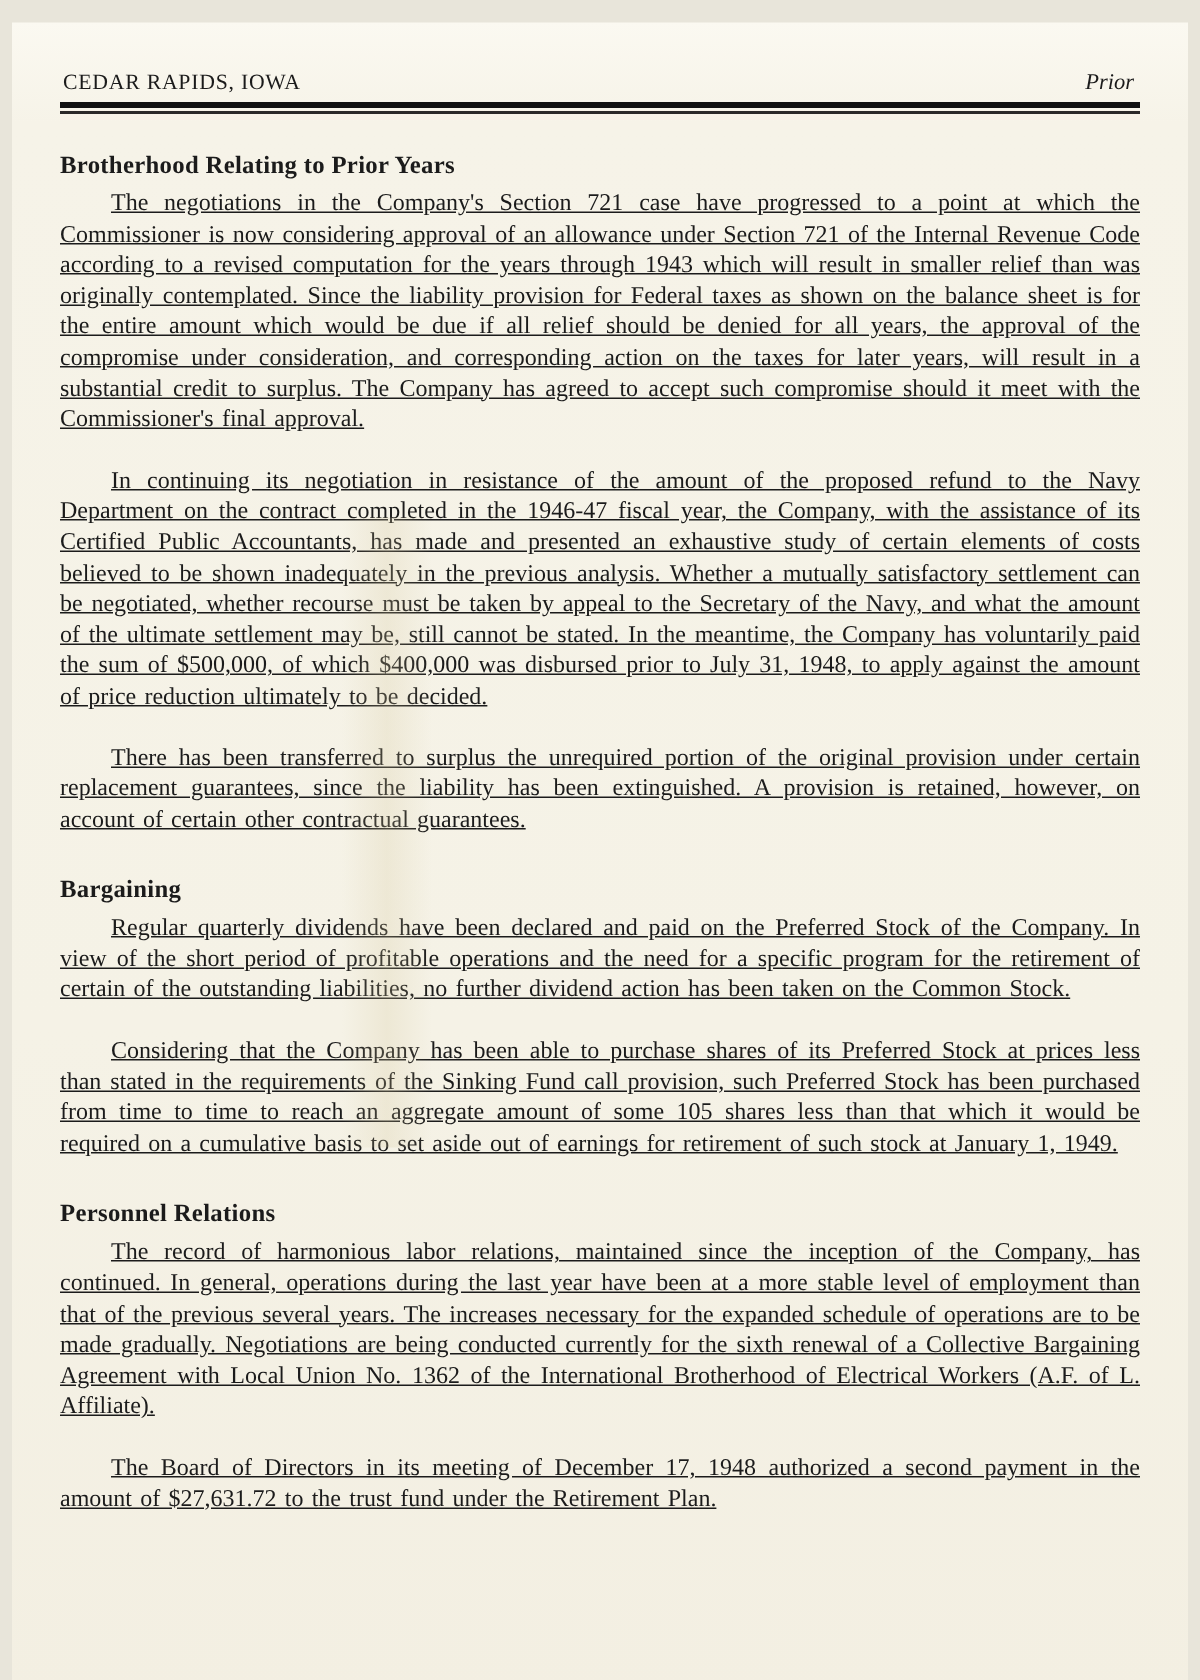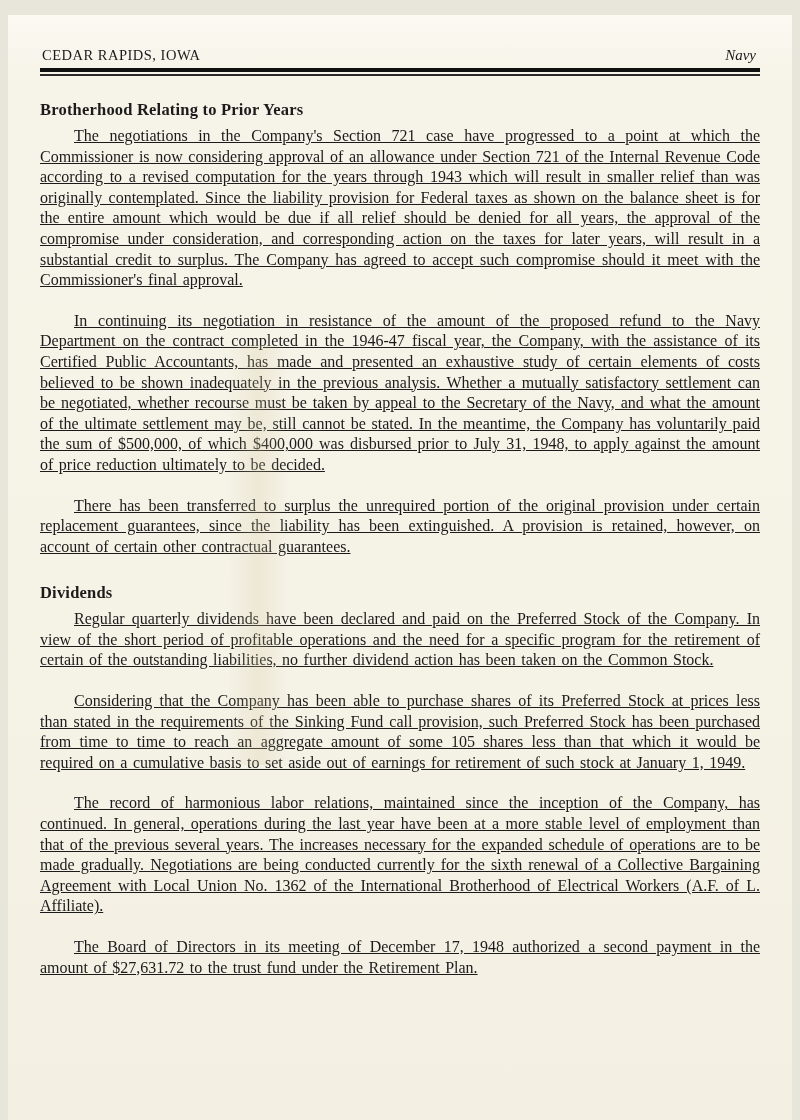--- a/index.html
+++ b/index.html
@@ -73,36 +73,37 @@
   }
   section { margin: 0; }
 </style>
 </head>
 <body>
 
 <div class="page">
 
   <div class="running-head">
     <span class="running-title">CEDAR RAPIDS, IOWA</span>
-    <span class="page-number">Navy</span>
+    <span class="page-number">Prior</span>
   </div>
 
   <div class="rule"></div>
 
   <section>
     <div class="section-heading first">Brotherhood Relating to Prior Years</div>
     <p class="body-para">The negotiations in the Company's Section 721 case have progressed to a point at which the Commissioner is now considering approval of an allowance under Section 721 of the Internal Revenue Code according to a revised computation for the years through 1943 which will result in smaller relief than was originally contemplated.  Since the liability provision for Federal taxes as shown on the balance sheet is for the entire amount which would be due if all relief should be denied for all years, the approval of the compromise under consideration, and corresponding action on the taxes for later years, will result in a substantial credit to surplus.  The Company has agreed to accept such compromise should it meet with the Commissioner's final approval.</p>
     <p class="body-para">In continuing its negotiation in resistance of the amount of the proposed refund to the Navy Department on the contract completed in the 1946-47 fiscal year, the Company, with the assistance of its Certified Public Accountants, has made and presented an exhaustive study of certain elements of costs believed to be shown inadequately in the previous analysis.  Whether a mutually satisfactory settlement can be negotiated, whether recourse must be taken by appeal to the Secretary of the Navy, and what the amount of the ultimate settlement may be, still cannot be stated.  In the meantime, the Company has voluntarily paid the sum of $500,000, of which $400,000 was disbursed prior to July 31, 1948, to apply against the amount of price reduction ultimately to be decided.</p>
     <p class="body-para">There has been transferred to surplus the unrequired portion of the original provision under certain replacement guarantees, since the liability has been extinguished.  A provision is retained, however, on account of certain other contractual guarantees.</p>
   </section>
 
   <section>
-    <div class="section-heading">Dividends</div>
+    <div class="section-heading">Bargaining</div>
     <p class="body-para">Regular quarterly dividends have been declared and paid on the Preferred Stock of the Company.  In view of the short period of profitable operations and the need for a specific program for the retirement of certain of the outstanding liabilities, no further dividend action has been taken on the Common Stock.</p>
     <p class="body-para">Considering that the Company has been able to purchase shares of its Preferred Stock at prices less than stated in the requirements of the Sinking Fund call provision, such Preferred Stock has been purchased from time to time to reach an aggregate amount of some 105 shares less than that which it would be required on a cumulative basis to set aside out of earnings for retirement of such stock at January 1, 1949.</p>
   </section>
 
   <section>
+    <div class="section-heading">Personnel Relations</div>
     <p class="body-para">The record of harmonious labor relations, maintained since the inception of the Company, has continued.  In general, operations during the last year have been at a more stable level of employment than that of the previous several years.  The increases necessary for the expanded schedule of operations are to be made gradually.  Negotiations are being conducted currently for the sixth renewal of a Collective Bargaining Agreement with Local Union No. 1362 of the International Brotherhood of Electrical Workers (A.F. of L. Affiliate).</p>
     <p class="body-para">The Board of Directors in its meeting of December 17, 1948 authorized a second payment in the amount of $27,631.72 to the trust fund under the Retirement Plan.</p>
   </section>
 
 </div>
 
 </body></html>

